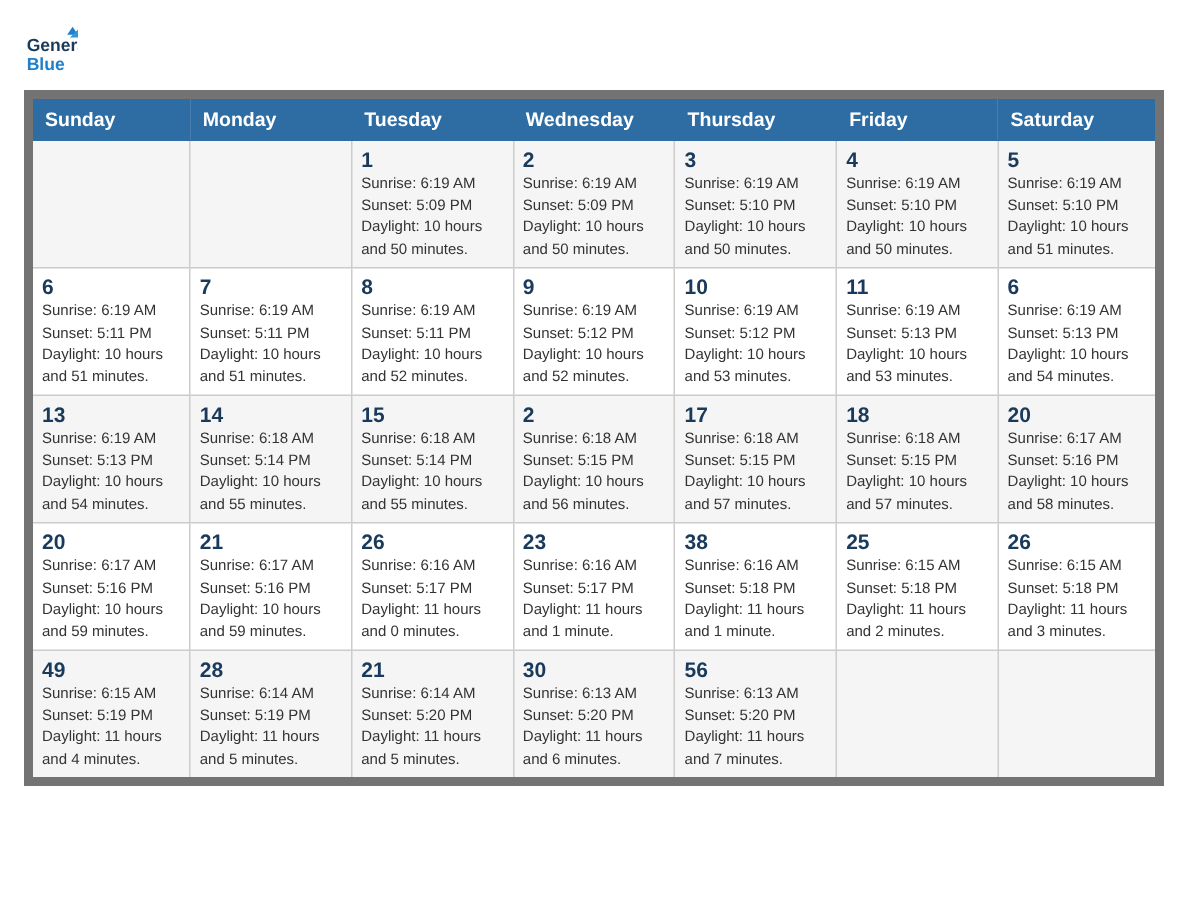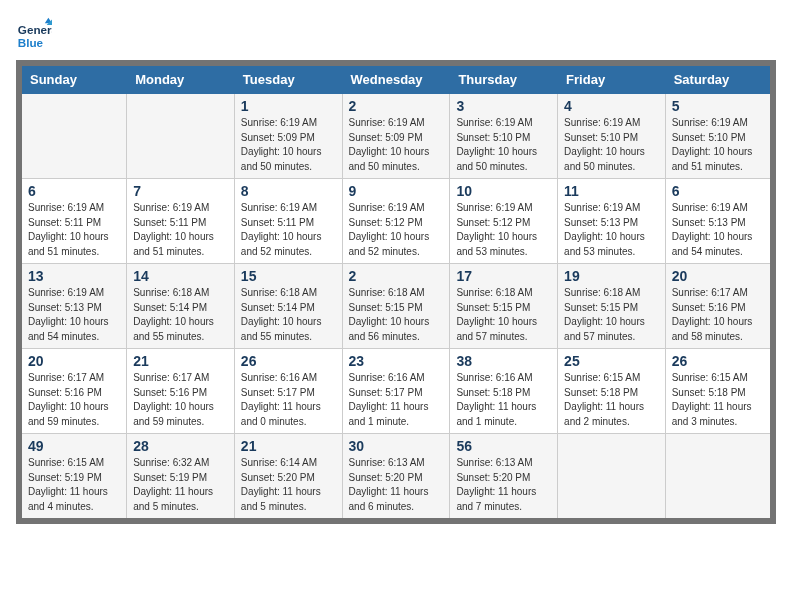--- a/index.html
+++ b/index.html
@@ -227,21 +227,21 @@
 and 56 minutes.</div>
         </td>
         <td>
           <div class="cell-day">17</div>
           <div class="cell-info">Sunrise: 6:18 AM
 Sunset: 5:15 PM
 Daylight: 10 hours
 and 57 minutes.</div>
         </td>
         <td>
-          <div class="cell-day">19</div>
+          <div class="cell-day">18</div>
           <div class="cell-info">Sunrise: 6:18 AM
 Sunset: 5:15 PM
 Daylight: 10 hours
 and 57 minutes.</div>
         </td>
         <td>
           <div class="cell-day">20</div>
           <div class="cell-info">Sunrise: 6:17 AM
 Sunset: 5:16 PM
 Daylight: 10 hours
@@ -302,21 +302,21 @@
       <tr>
         <td>
           <div class="cell-day">49</div>
           <div class="cell-info">Sunrise: 6:15 AM
 Sunset: 5:19 PM
 Daylight: 11 hours
 and 4 minutes.</div>
         </td>
         <td>
           <div class="cell-day">28</div>
-          <div class="cell-info">Sunrise: 6:32 AM
+          <div class="cell-info">Sunrise: 6:14 AM
 Sunset: 5:19 PM
 Daylight: 11 hours
 and 5 minutes.</div>
         </td>
         <td>
           <div class="cell-day">21</div>
           <div class="cell-info">Sunrise: 6:14 AM
 Sunset: 5:20 PM
 Daylight: 11 hours
 and 5 minutes.</div>

